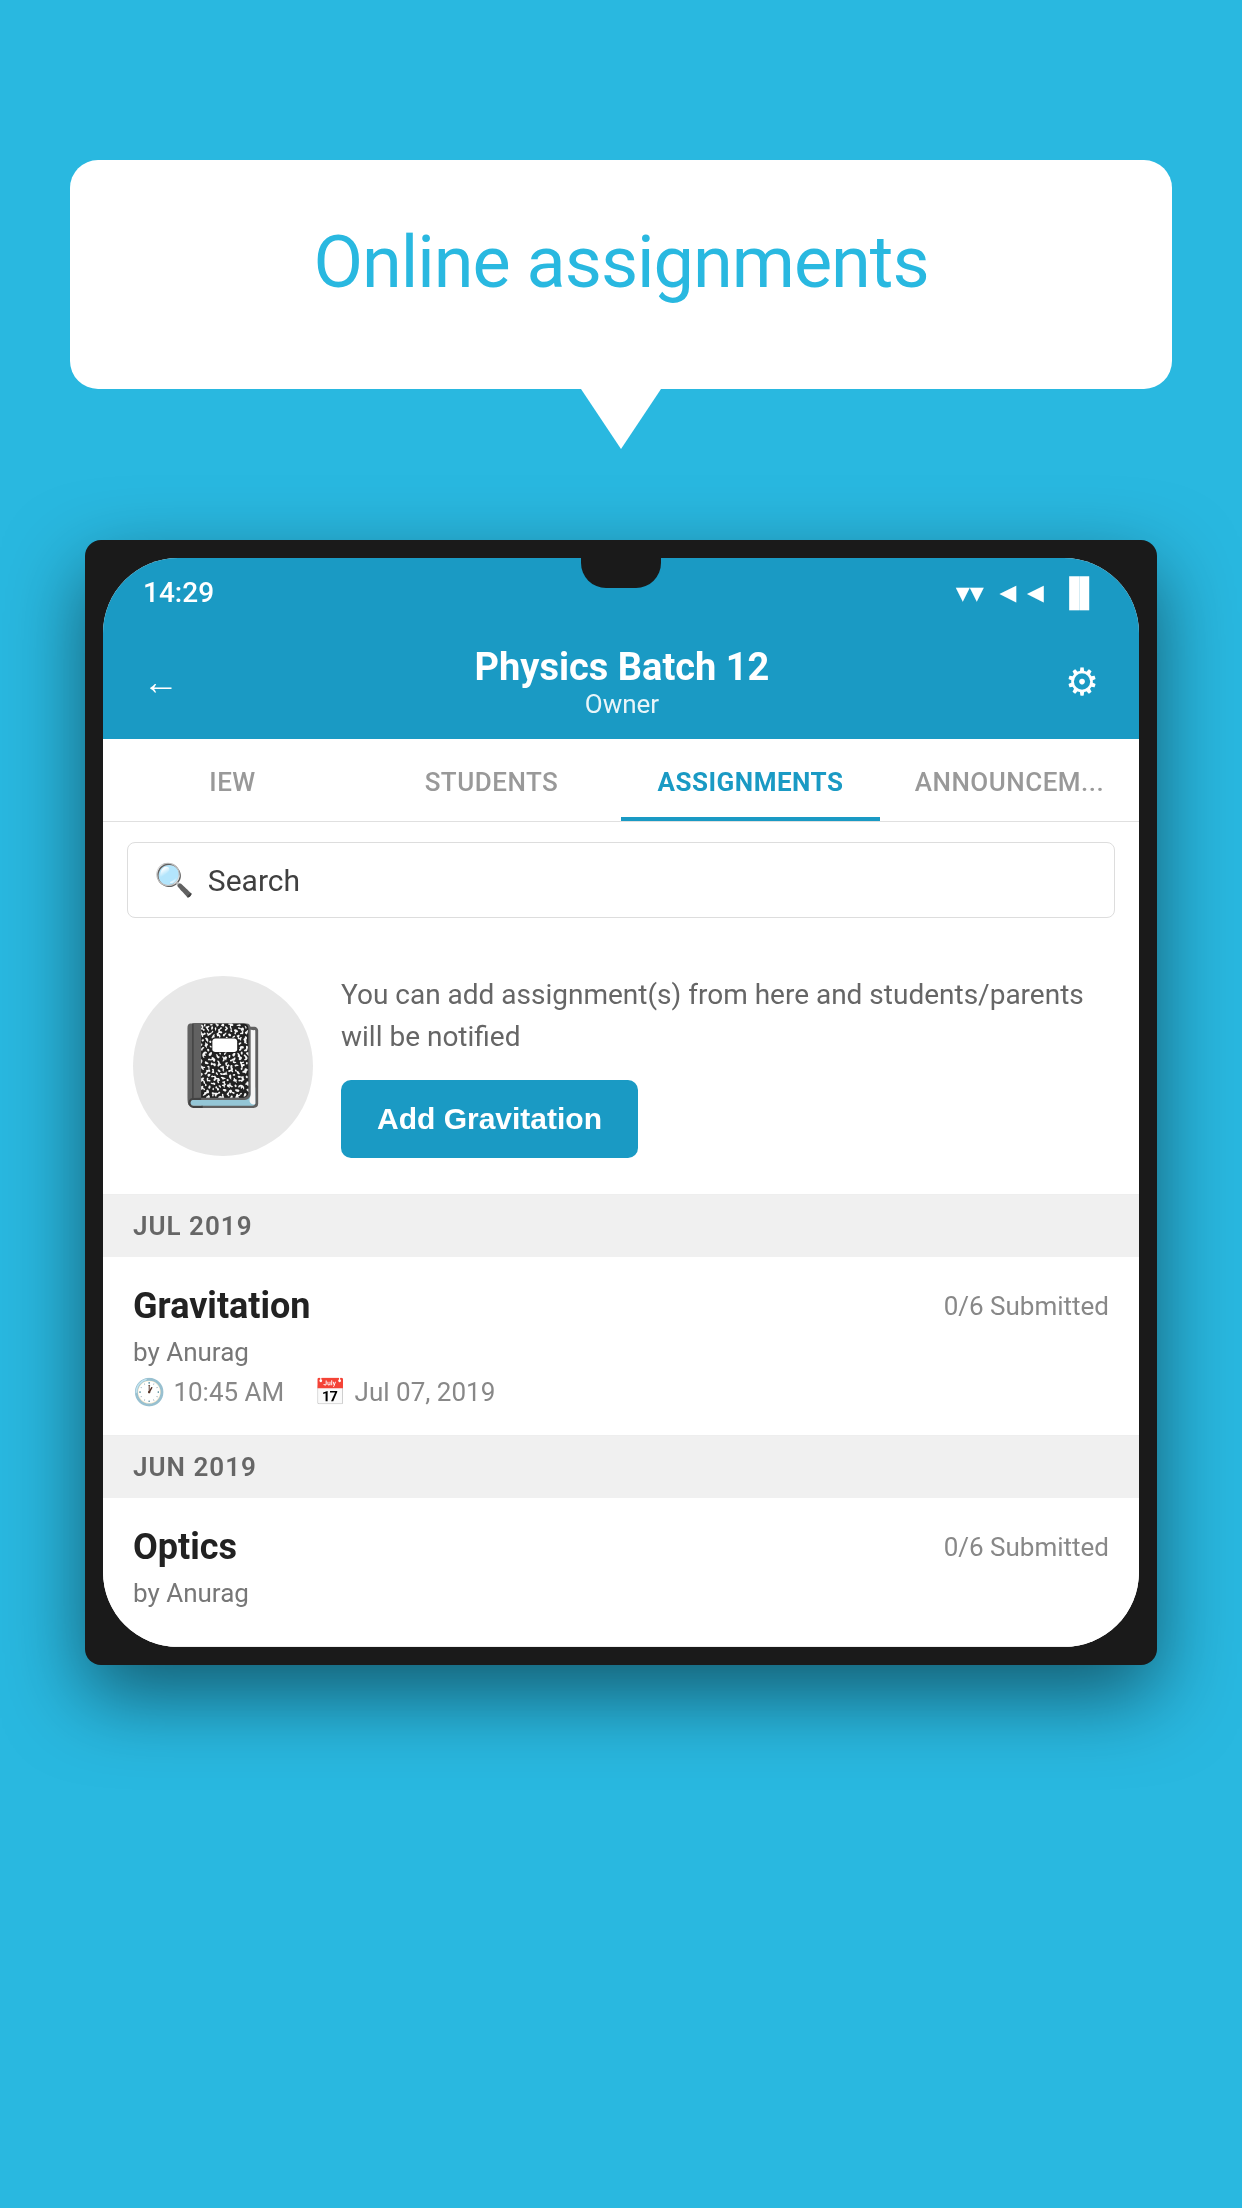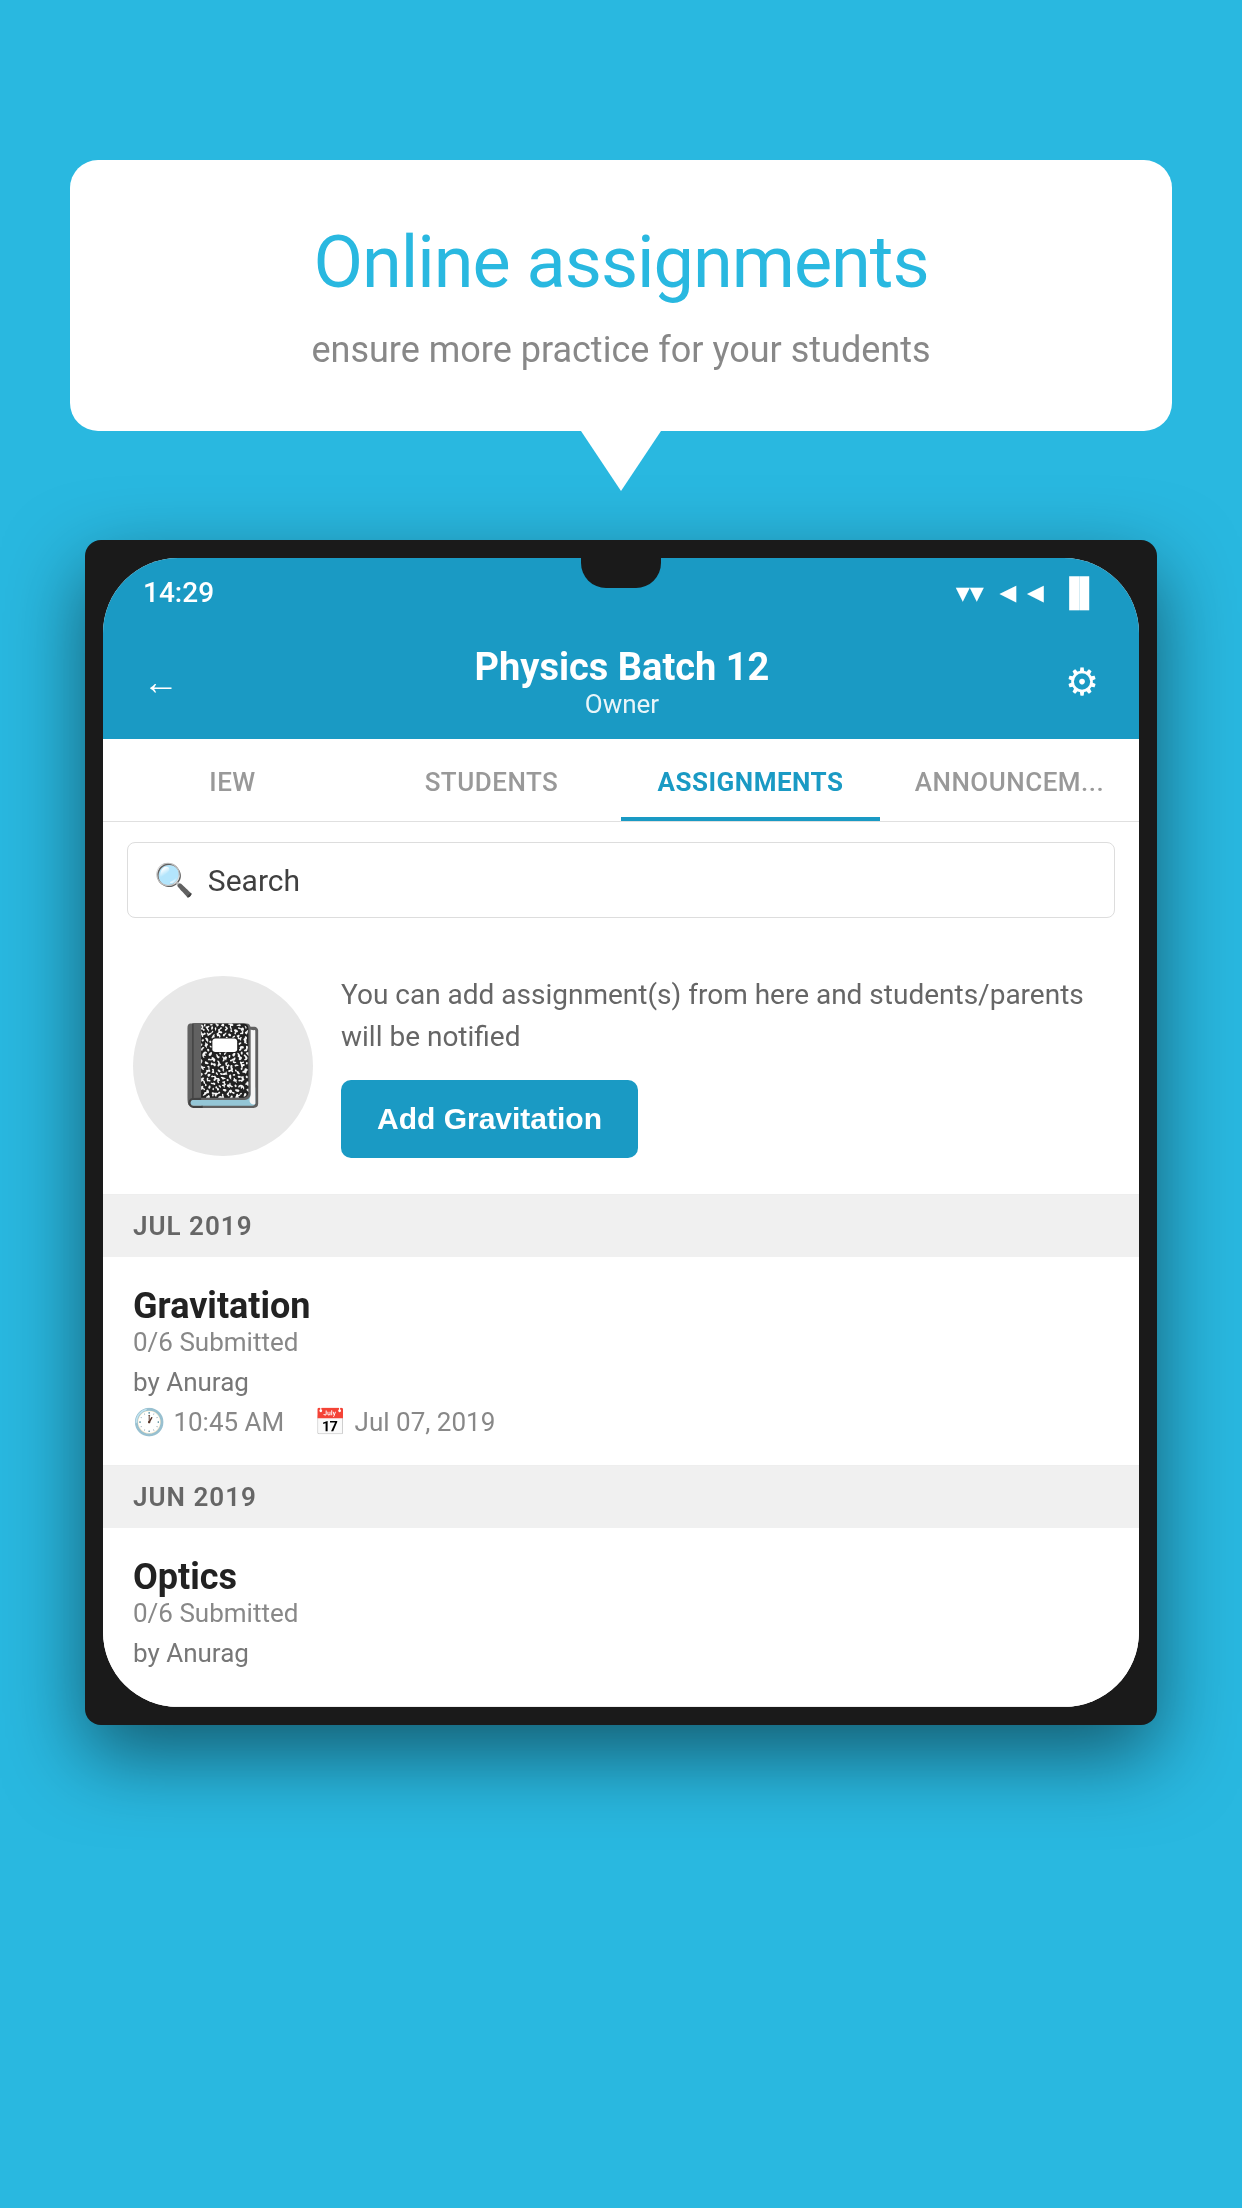--- a/index.html
+++ b/index.html
@@ -261,23 +261,22 @@
     
     .assignment-item {
       background: white;
       padding: 28px 30px;
       border-bottom: 1px solid #eee;
     }
 
     .assignment-top {
       display: flex;
       justify-content: space-between;
-      align-items: flex-start;
+      align-items: center;
       margin-bottom: 10px;
-      flex-direction: column;
     }
 
     .assignment-name {
       font-size: 36px;
       font-weight: 700;
       color: #222;
     }
 
     .assignment-submitted {
       font-size: 26px;
@@ -307,21 +306,20 @@
     .detail-icon {
       font-size: 26px;
     }
   </style>
 </head>
 <body>
 
 <div class="speech-bubble-container">
   <div class="speech-bubble">
     <div class="speech-bubble-title">Online assignments</div>
-    <div class="speech-bubble-subtitle">ensure more practice for your students</div>
   </div>
   <div class="speech-bubble-arrow"></div>
 </div>
 
 <div class="phone-container">
   <div class="phone">
 
     <div class="notch"></div>
 
     <div class="phone-inner">

